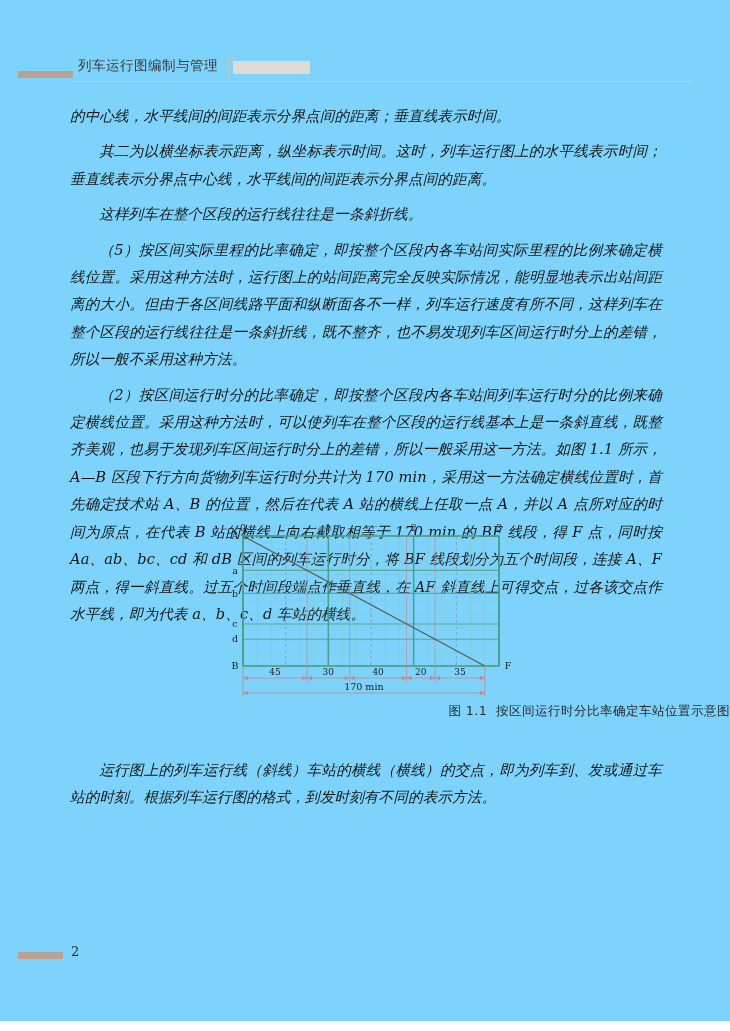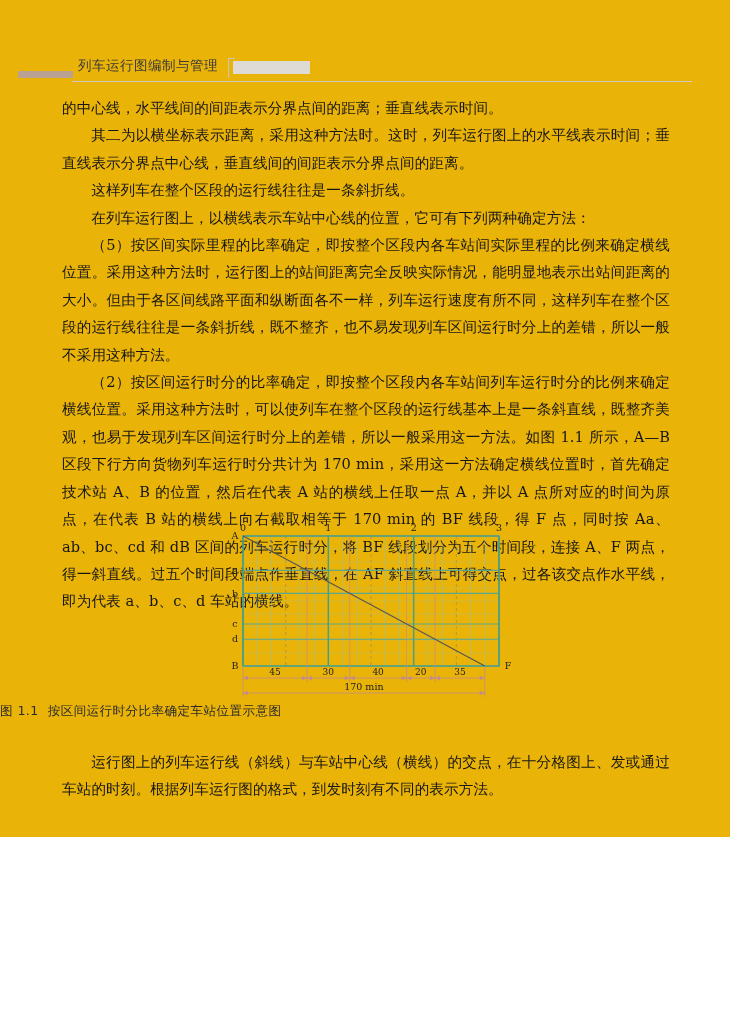--- a/index.html
+++ b/index.html
@@ -7,22 +7,22 @@
     padding: 0;
     background: #ffffff;
   }
   body {
     font-family: "DejaVu Serif", "Liberation Serif", serif;
     color: #1a1a1a;
   }
   .page {
     position: relative;
     width: 730px;
-    height: 837px;
-    background: #eab308;
+    height: 1021px;
+    background: #7dd3fc;
     overflow: hidden;
   }
 
   
   .header {
     position: absolute;
     top: 57px;
     left: 0;
     width: 730px;
     height: 30px;
@@ -72,47 +72,48 @@
   }
 
   
   .content {
     position: absolute;
     left: 62px;
     top: 94px;
     width: 608px;
   }
   p.para {
-    margin: 0;
+    margin: 8px;
     font-size: 14.6px;
     line-height: 27.4px;
     text-align: justify;
     text-justify: inter-ideograph;
     letter-spacing: 0.1px;
     color: #161616;
+    font-style: italic;
   }
   p.indent { text-indent: 2em; }
 
   
   .figure {
     position: absolute;
     left: 0;
     top: 518px;
     width: 730px;
   }
   .chart-wrap {
     position: relative;
     width: 300px;
     height: 180px;
     margin: 0 auto;
   }
   .chart-svg { display: block; }
   .fig-caption {
     margin-top: 5px;
-    text-align: left;
+    text-align: right;
     font-size: 12.6px;
     font-family: "DejaVu Sans", "Liberation Sans", sans-serif;
     color: #2b2b2b;
     letter-spacing: 0.4px;
   }
   .fig-caption .capnum { margin-right: 9px; }
 
   
   .footer {
     position: absolute;
@@ -146,23 +147,22 @@
   <div class="header">
     <div class="header-bar"></div>
     <div class="header-title">列车运行图编制与管理</div>
     <div class="header-bracket"></div>
     <div class="header-redaction"></div>
     <div class="header-rule"></div>
   </div>
 
   <div class="content">
     <p class="para">的中心线，水平线间的间距表示分界点间的距离；垂直线表示时间。</p>
-    <p class="para indent">其二为以横坐标表示距离，采用这种方法时。这时，列车运行图上的水平线表示时间；垂直线表示分界点中心线，垂直线间的间距表示分界点间的距离。</p>
+    <p class="para indent">其二为以横坐标表示距离，纵坐标表示时间。这时，列车运行图上的水平线表示时间；垂直线表示分界点中心线，水平线间的间距表示分界点间的距离。</p>
     <p class="para indent">这样列车在整个区段的运行线往往是一条斜折线。</p>
-    <p class="para indent">在列车运行图上，以横线表示车站中心线的位置，它可有下列两种确定方法：</p>
     <p class="para indent">（5）按区间实际里程的比率确定，即按整个区段内各车站间实际里程的比例来确定横线位置。采用这种方法时，运行图上的站间距离完全反映实际情况，能明显地表示出站间距离的大小。但由于各区间线路平面和纵断面各不一样，列车运行速度有所不同，这样列车在整个区段的运行线往往是一条斜折线，既不整齐，也不易发现列车区间运行时分上的差错，所以一般不采用这种方法。</p>
     <p class="para indent">（2）按区间运行时分的比率确定，即按整个区段内各车站间列车运行时分的比例来确定横线位置。采用这种方法时，可以使列车在整个区段的运行线基本上是一条斜直线，既整齐美观，也易于发现列车区间运行时分上的差错，所以一般采用这一方法。如图 1.1 所示，A—B 区段下行方向货物列车运行时分共计为 170 min，采用这一方法确定横线位置时，首先确定技术站 A、B 的位置，然后在代表 A 站的横线上任取一点 A，并以 A 点所对应的时间为原点，在代表 B 站的横线上向右截取相等于 170 min 的 BF 线段，得 F 点，同时按 Aa、ab、bc、cd 和 dB 区间的列车运行时分，将 BF 线段划分为五个时间段，连接 A、F 两点，得一斜直线。过五个时间段端点作垂直线，在 AF 斜直线上可得交点，过各该交点作水平线，即为代表 a、b、c、d 车站的横线。</p>
   </div>
 
   <div class="figure">
     <div class="chart-wrap">
       <svg class="chart-svg" id="chart" width="300" height="180" viewBox="0 0 300 180">
           <line x1="42.22222222222222" y1="18" x2="42.22222222222222" y2="148" stroke="#8fc4b6" stroke-width="0.6" opacity="0.85"></line>
           <line x1="56.44444444444444" y1="18" x2="56.44444444444444" y2="148" stroke="#8fc4b6" stroke-width="0.6" opacity="0.85"></line>
           <line x1="84.88888888888889" y1="18" x2="84.88888888888889" y2="148" stroke="#8fc4b6" stroke-width="0.6" opacity="0.85"></line>
@@ -257,21 +257,21 @@
           </g>
           <text x="148.88888888888889" y="171.5" font-family="&quot;DejaVu Serif&quot;,&quot;Liberation Serif&quot;,serif" font-size="9.5" fill="#222" text-anchor="middle">170 min</text>
         </svg>
     </div>
     <div class="fig-caption">
       <span class="capnum">图 1.1</span><span>按区间运行时分比率确定车站位置示意图</span>
     </div>
   </div>
 
   <div class="content" style="top:748px;">
-    <p class="para indent">运行图上的列车运行线（斜线）与车站中心线（横线）的交点，在十分格图上、发或通过车站的时刻。根据列车运行图的格式，到发时刻有不同的表示方法。</p>
+    <p class="para indent">运行图上的列车运行线（斜线）车站的横线（横线）的交点，即为列车到、发或通过车站的时刻。根据列车运行图的格式，到发时刻有不同的表示方法。</p>
   </div>
 
   <div class="footer">
     <div class="footer-bar"></div>
     <div class="page-num">2</div>
   </div>
 
 </div>
 
 </body></html>

